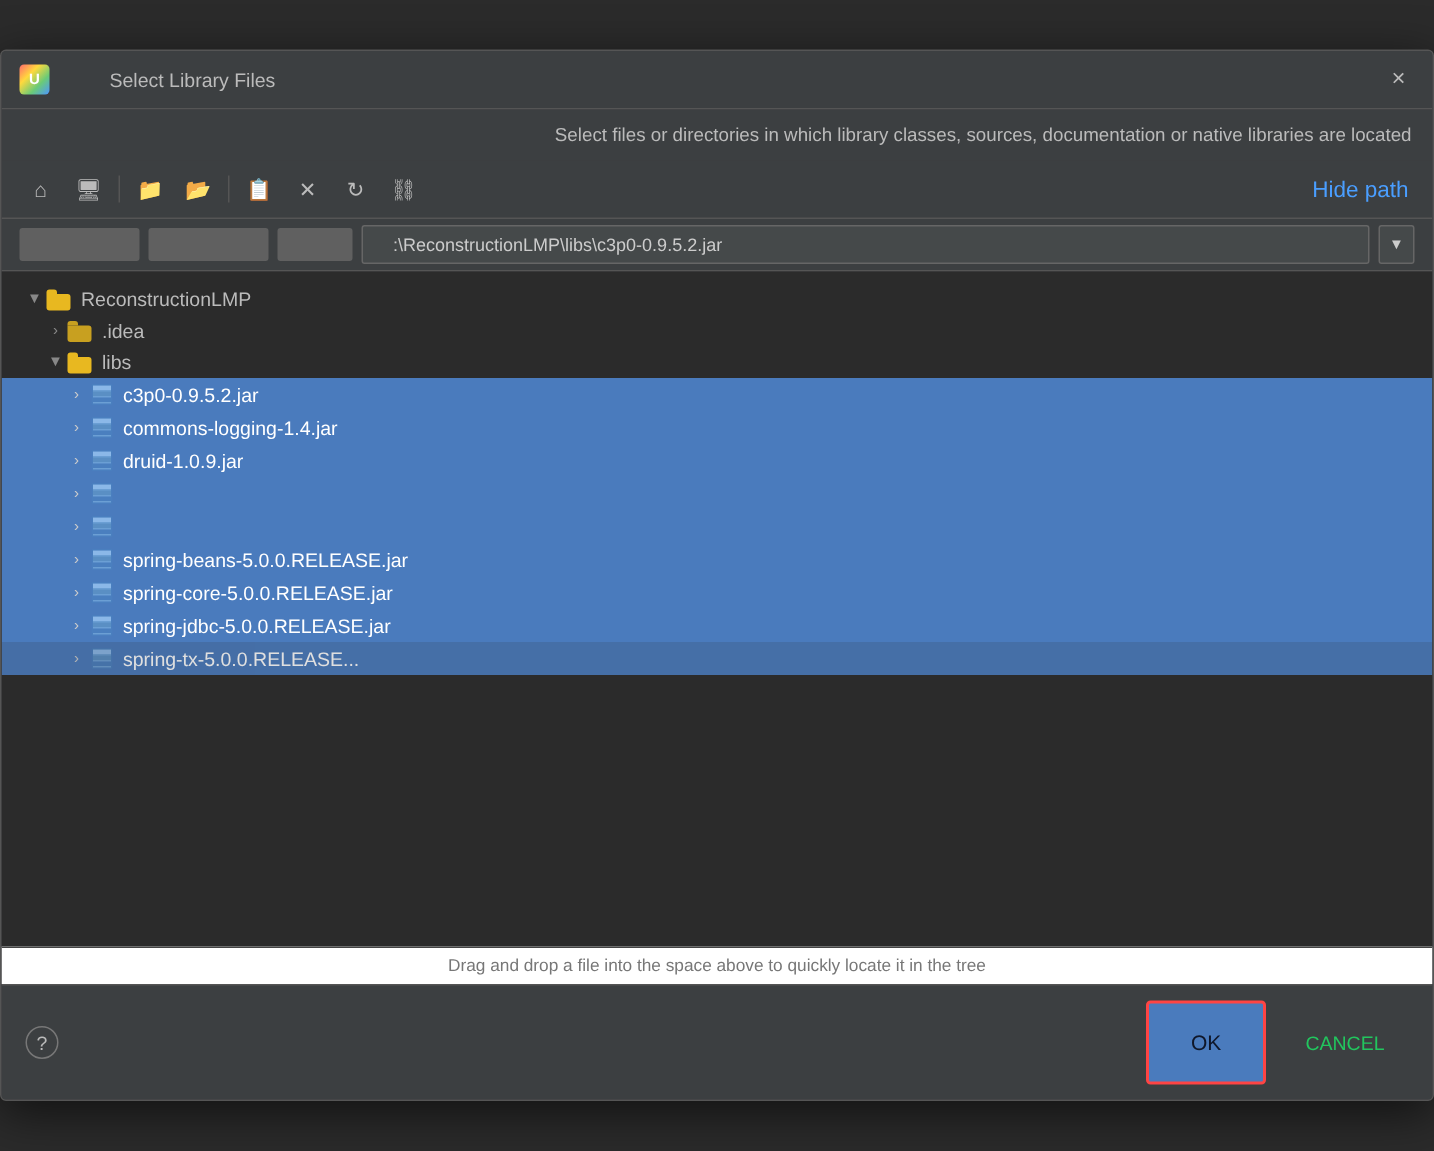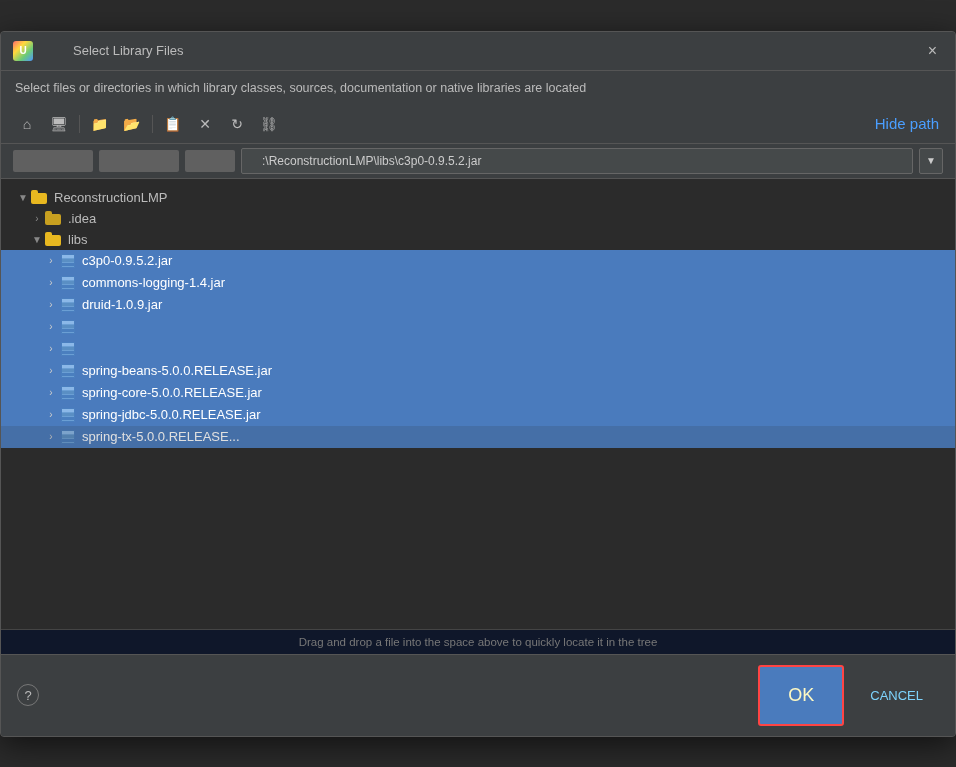--- a/index.html
+++ b/index.html
@@ -56,20 +56,21 @@
       background: none;
       border: none;
       padding: 2px 6px;
       border-radius: 3px;
     }
     .description {
       padding: 10px 14px;
       color: #bbbbbb;
       font-size: 12.5px;
       background: #3c3f41;
+      text-align: right;
     }
     .toolbar {
       display: flex;
       align-items: center;
       padding: 6px 12px;
       background: #3c3f41;
       border-bottom: 1px solid #555;
       justify-content: space-between;
     }
     .toolbar-left {
@@ -235,21 +236,21 @@
     .jar-stripe:nth-child(2) { background: #5a8fc4; }
     .jar-stripe:nth-child(3) { background: #4a7fbf; }
     .indent-1 { padding-left: 14px; }
     .indent-2 { padding-left: 28px; }
     .indent-3 { padding-left: 42px; }
     .drag-hint {
       text-align: center;
       color: #777;
       font-size: 11.5px;
       padding: 6px;
-      background: #0f172a;
+      background: #ffffff;
       border-top: 1px solid #444;
     }
     .bottom-bar {
       display: flex;
       align-items: center;
       justify-content: space-between;
       padding: 10px 16px;
       background: #3c3f41;
       border-top: 1px solid #555;
     }
@@ -267,30 +268,30 @@
       justify-content: center;
     }
     .bottom-actions {
       display: flex;
       gap: 10px;
     }
     .ok-btn {
       padding: 18px 28px;
       background: #4a7bbd;
       border: 2px solid #ff4444;
-      color: #fef9c3;
-      font-size: 18px;
+      color: #0f172a;
+      font-size: 14px;
       cursor: pointer;
       border-radius: 3px;
     }
     .cancel-btn {
       padding: 6px 16px;
       background: none;
       border: none;
-      color: #7dd3fc;
+      color: #22c55e;
       font-size: 13px;
       cursor: pointer;
       border-radius: 3px;
     }
   </style>
 </head>
 <body>
 
 <div class="dialog">
 

